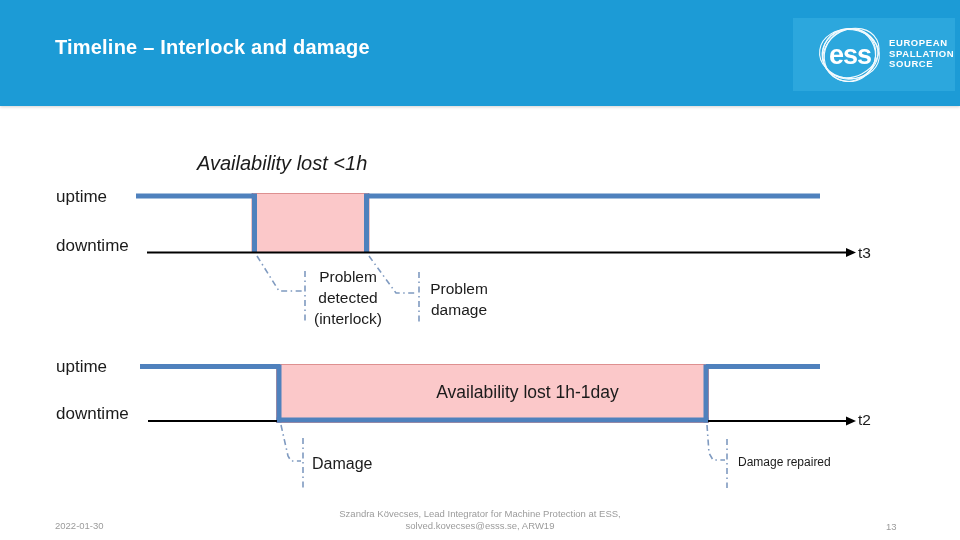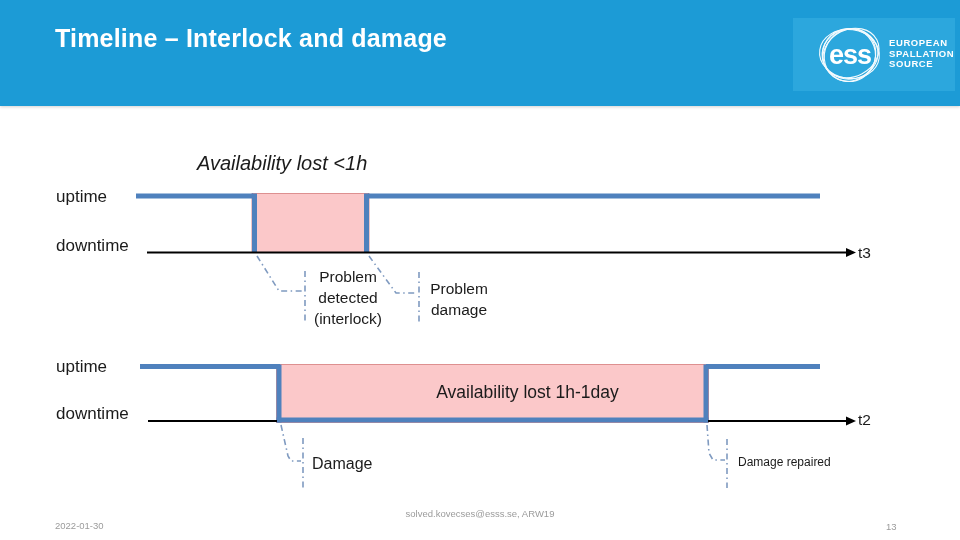--- a/index.html
+++ b/index.html
@@ -6,22 +6,22 @@
   .slide{
     position:relative;width:960px;height:540px;background:#ffffff;
     font-family:"Liberation Sans",sans-serif;overflow:hidden;
   }
   
   .header{
     position:absolute;left:0;top:0;width:960px;height:106px;
     background:#1C9BD6;box-shadow:0 1px 3px rgba(0,0,0,.18);
   }
   .title{
-    position:absolute;left:55px;top:24px;
-    font-size:25px;font-weight:bold;color:#ffffff;letter-spacing:.2px;
+    position:absolute;left:55px;top:36px;
+    font-size:20px;font-weight:bold;color:#ffffff;letter-spacing:.2px;
     white-space:nowrap;
   }
   .logo{position:absolute;left:793px;top:18px;width:162px;height:73px;}
   
   .lbl{position:absolute;color:#1b1b1b;white-space:nowrap;}
   .annot1{left:197px;top:152px;width:190px;text-align:left;font-size:20px;font-style:italic;}
   .uptime1{left:56px;top:187px;font-size:17px;}
   .downtime1{left:56px;top:236px;font-size:17px;}
   .t3{left:858px;top:244px;font-size:15.5px;}
   .detected{left:306px;top:266px;width:84px;text-align:center;font-size:15.5px;line-height:21px;}
@@ -118,17 +118,18 @@
 
   <div class="lbl uptime2">uptime</div>
   <div class="lbl downtime2">downtime</div>
   <div class="lbl boxlabel2">Availability lost 1h-1day</div>
   <div class="lbl t2">t2</div>
   <div class="lbl damage">Damage</div>
   <div class="lbl repaired">Damage repaired</div>
 
   <div class="footer-date">2022-01-30</div>
   <div class="footer-credit">
+    <div>Szandra Kövecses, Lead Integrator for Machine Protection at ESS,</div>
     <div>solved.kovecses@esss.se, ARW19</div>
   </div>
   <div class="footer-page">13</div>
 
 </div>
 
 </body></html>

